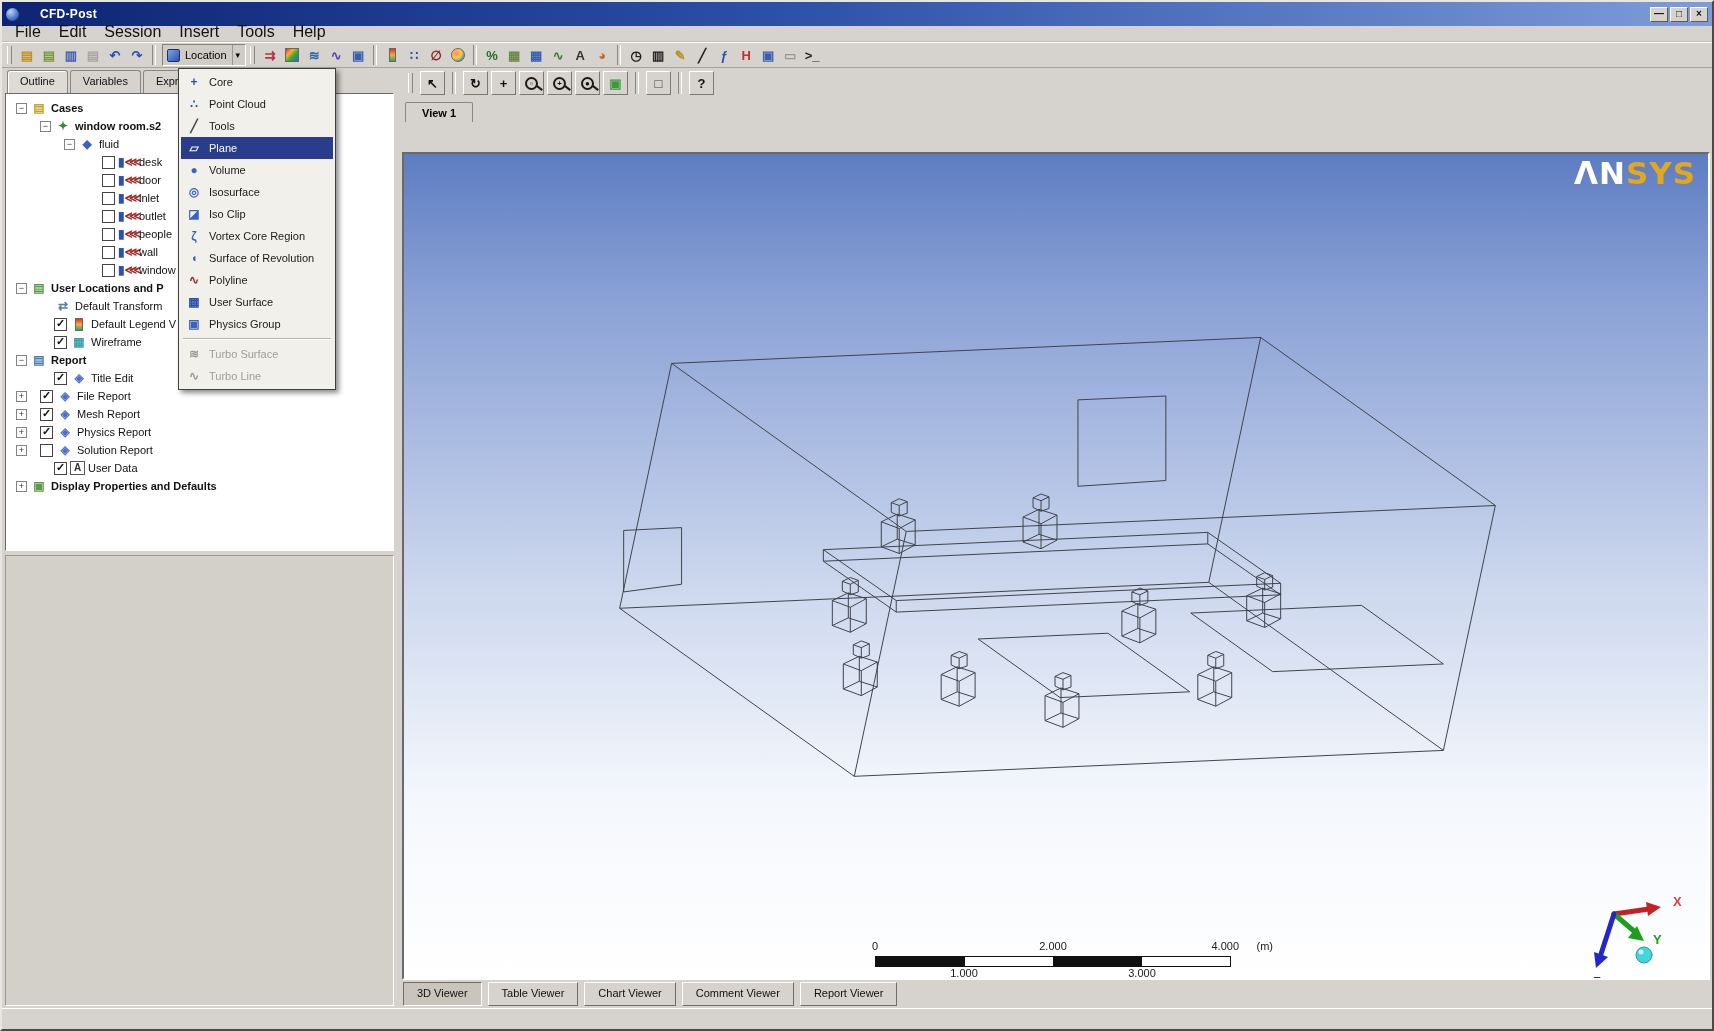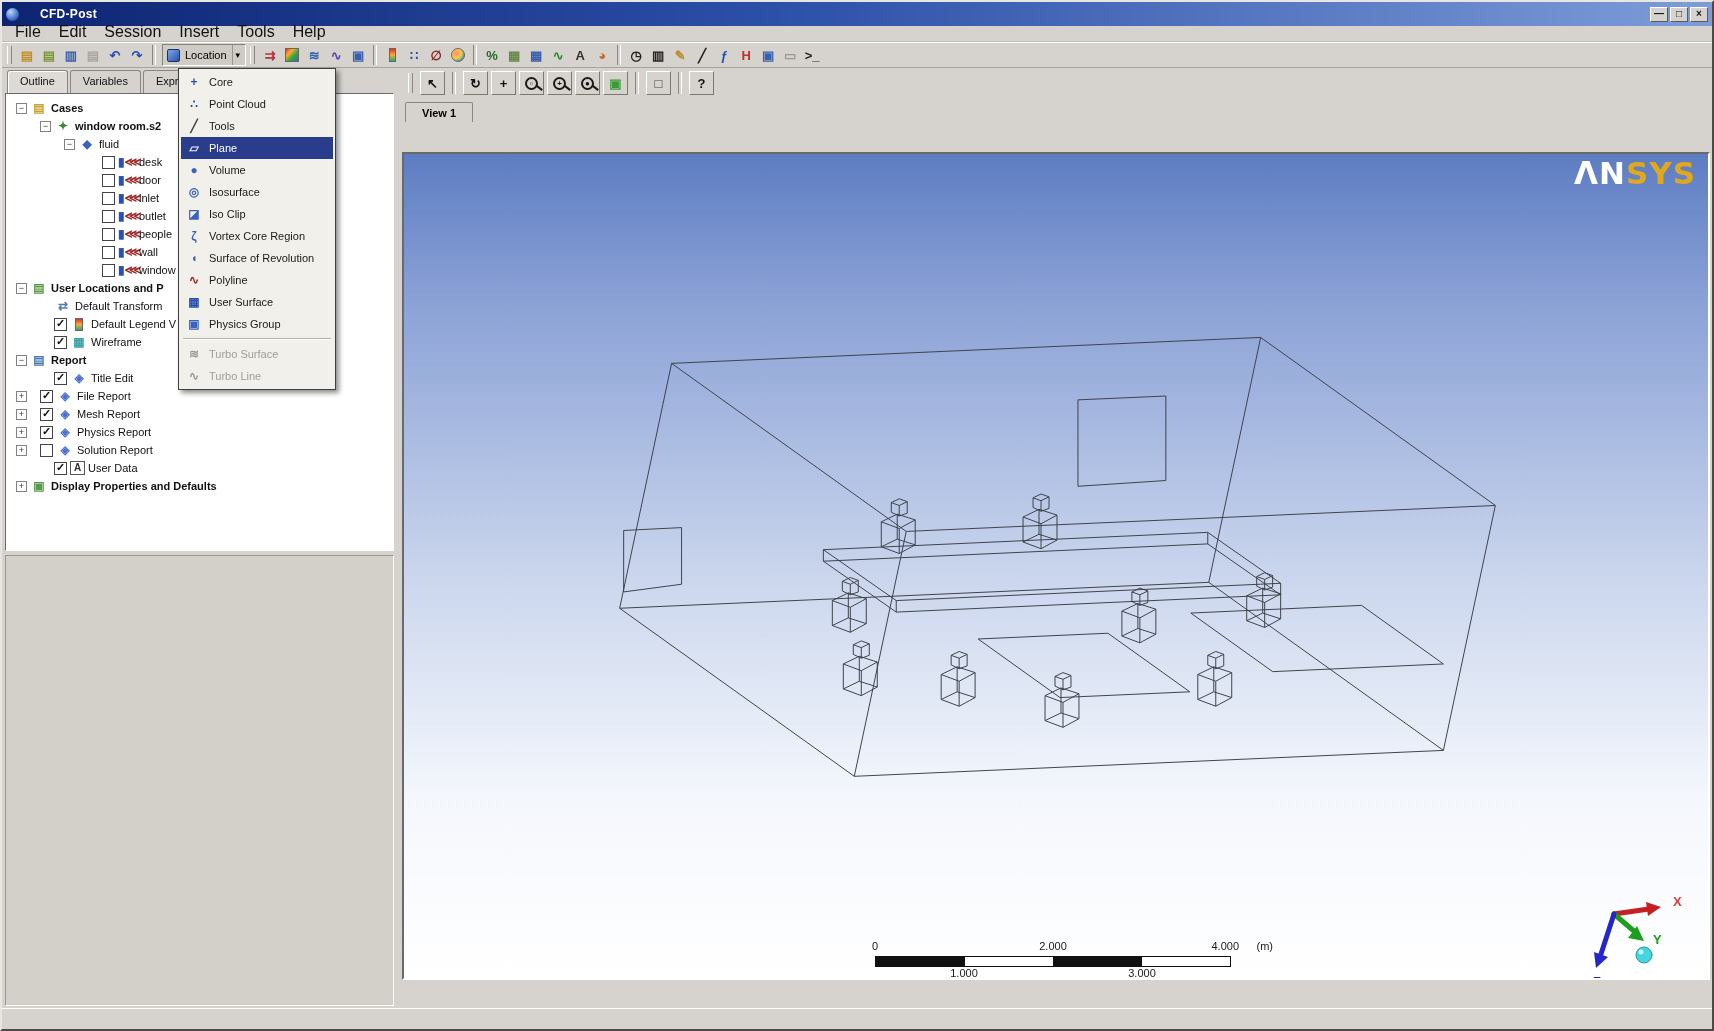--- a/index.html
+++ b/index.html
@@ -456,20 +456,28 @@
           <polygon points="47,92 45,76 59,81" fill="#2525cc"></polygon>
           <circle cx="95" cy="79" r="8" fill="#45d6dd" stroke="#2a9aa0"></circle>
           <circle cx="92" cy="76" r="2.5" fill="#bdf4f6" stroke="none"></circle>
         </g>
         <text x="124" y="30" font-size="13" font-weight="bold" fill="#d84040">X</text>
         <text x="104" y="68" font-size="13" font-weight="bold" fill="#1e9e1e">Y</text>
         <text x="44" y="110" font-size="13" font-weight="bold" fill="#2525cc">Z</text>
       </svg>
     </div>
 
+    <div class="btabs">
+
+    <span class="btab active">3D Viewer</span>
+        <span class="btab">Table Viewer</span>
+        <span class="btab">Chart Viewer</span>
+        <span class="btab">Comment Viewer</span>
+        <span class="btab">Report Viewer</span>
+      </div>
   </div>
 
   <div class="dropdown">
 
       <div class="mrow">
         <span class="micon" style="color: rgb(42, 79, 174);">+</span>
         <span class="mlabel">Core</span>
       </div>
 
       <div class="mrow">

